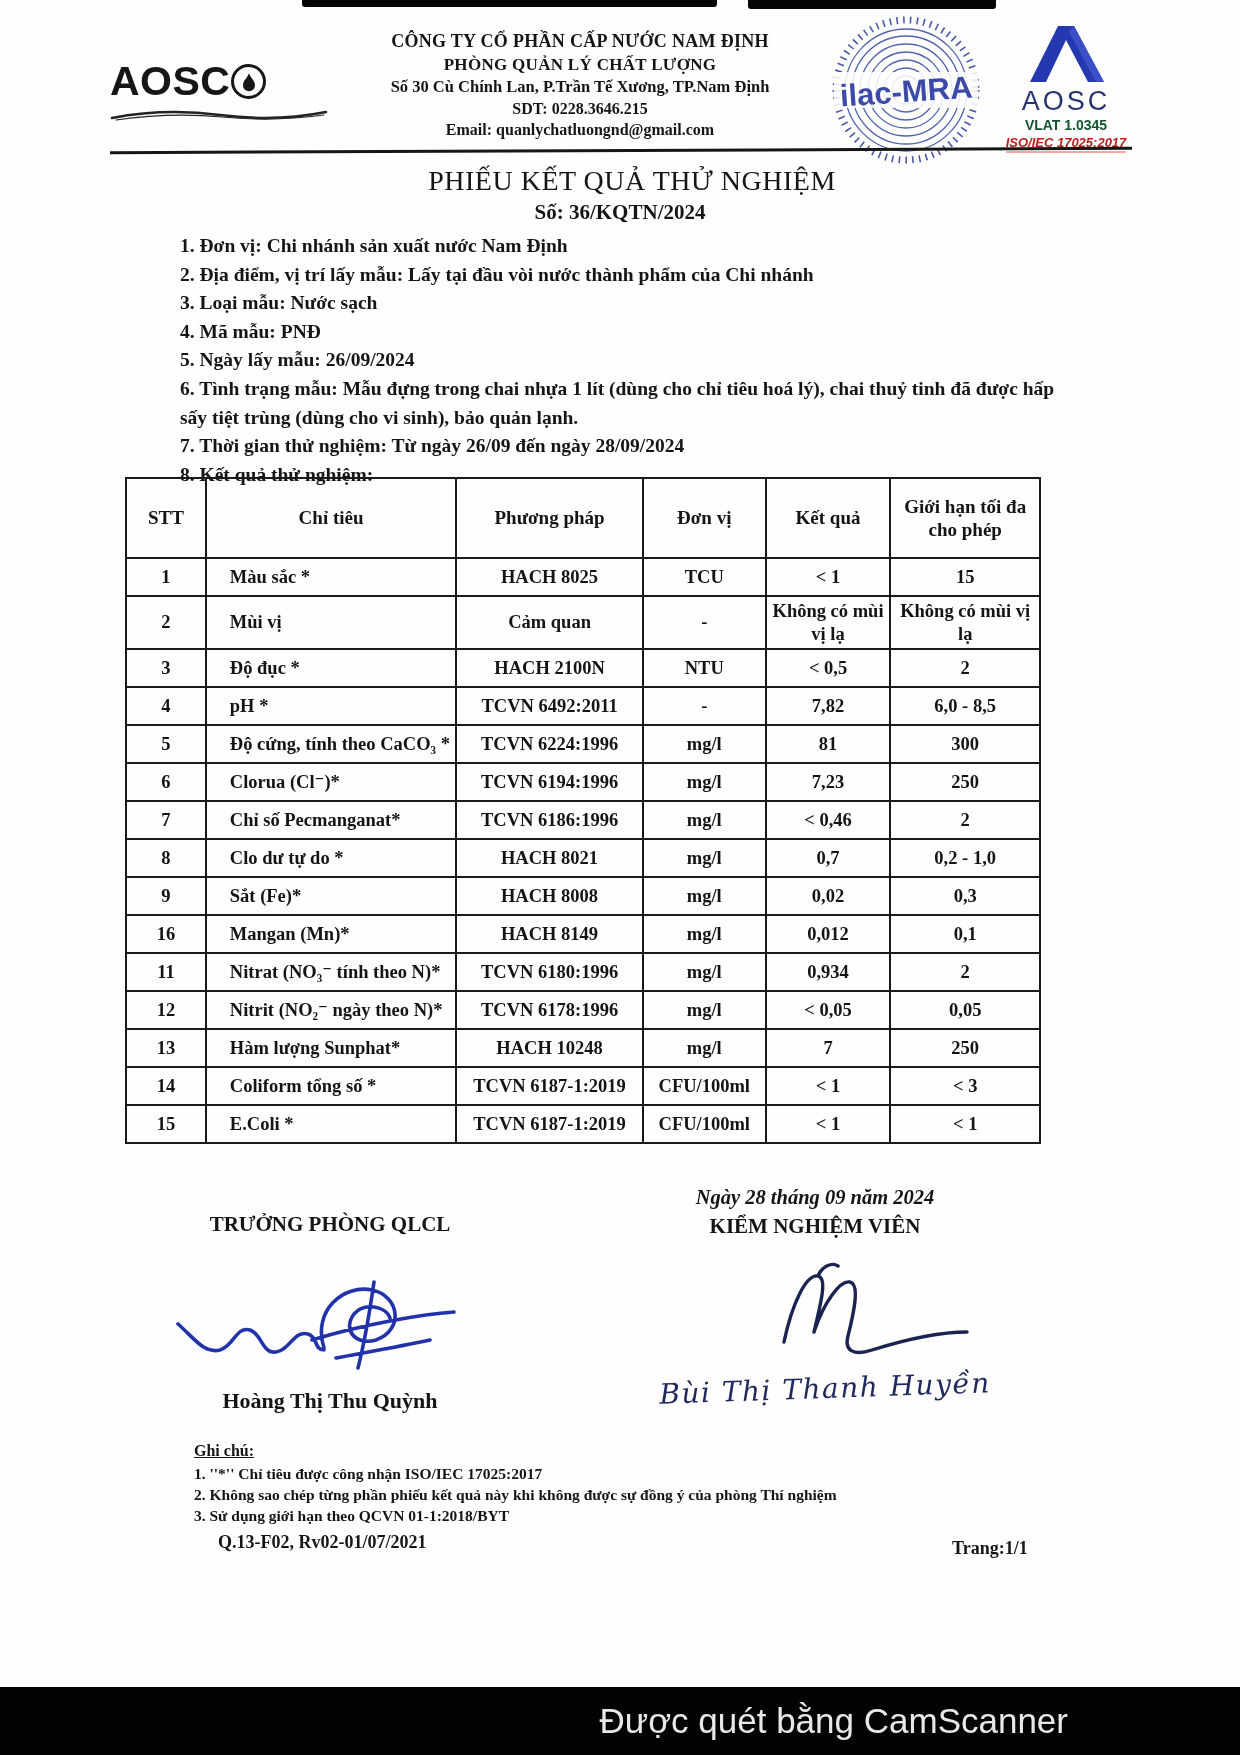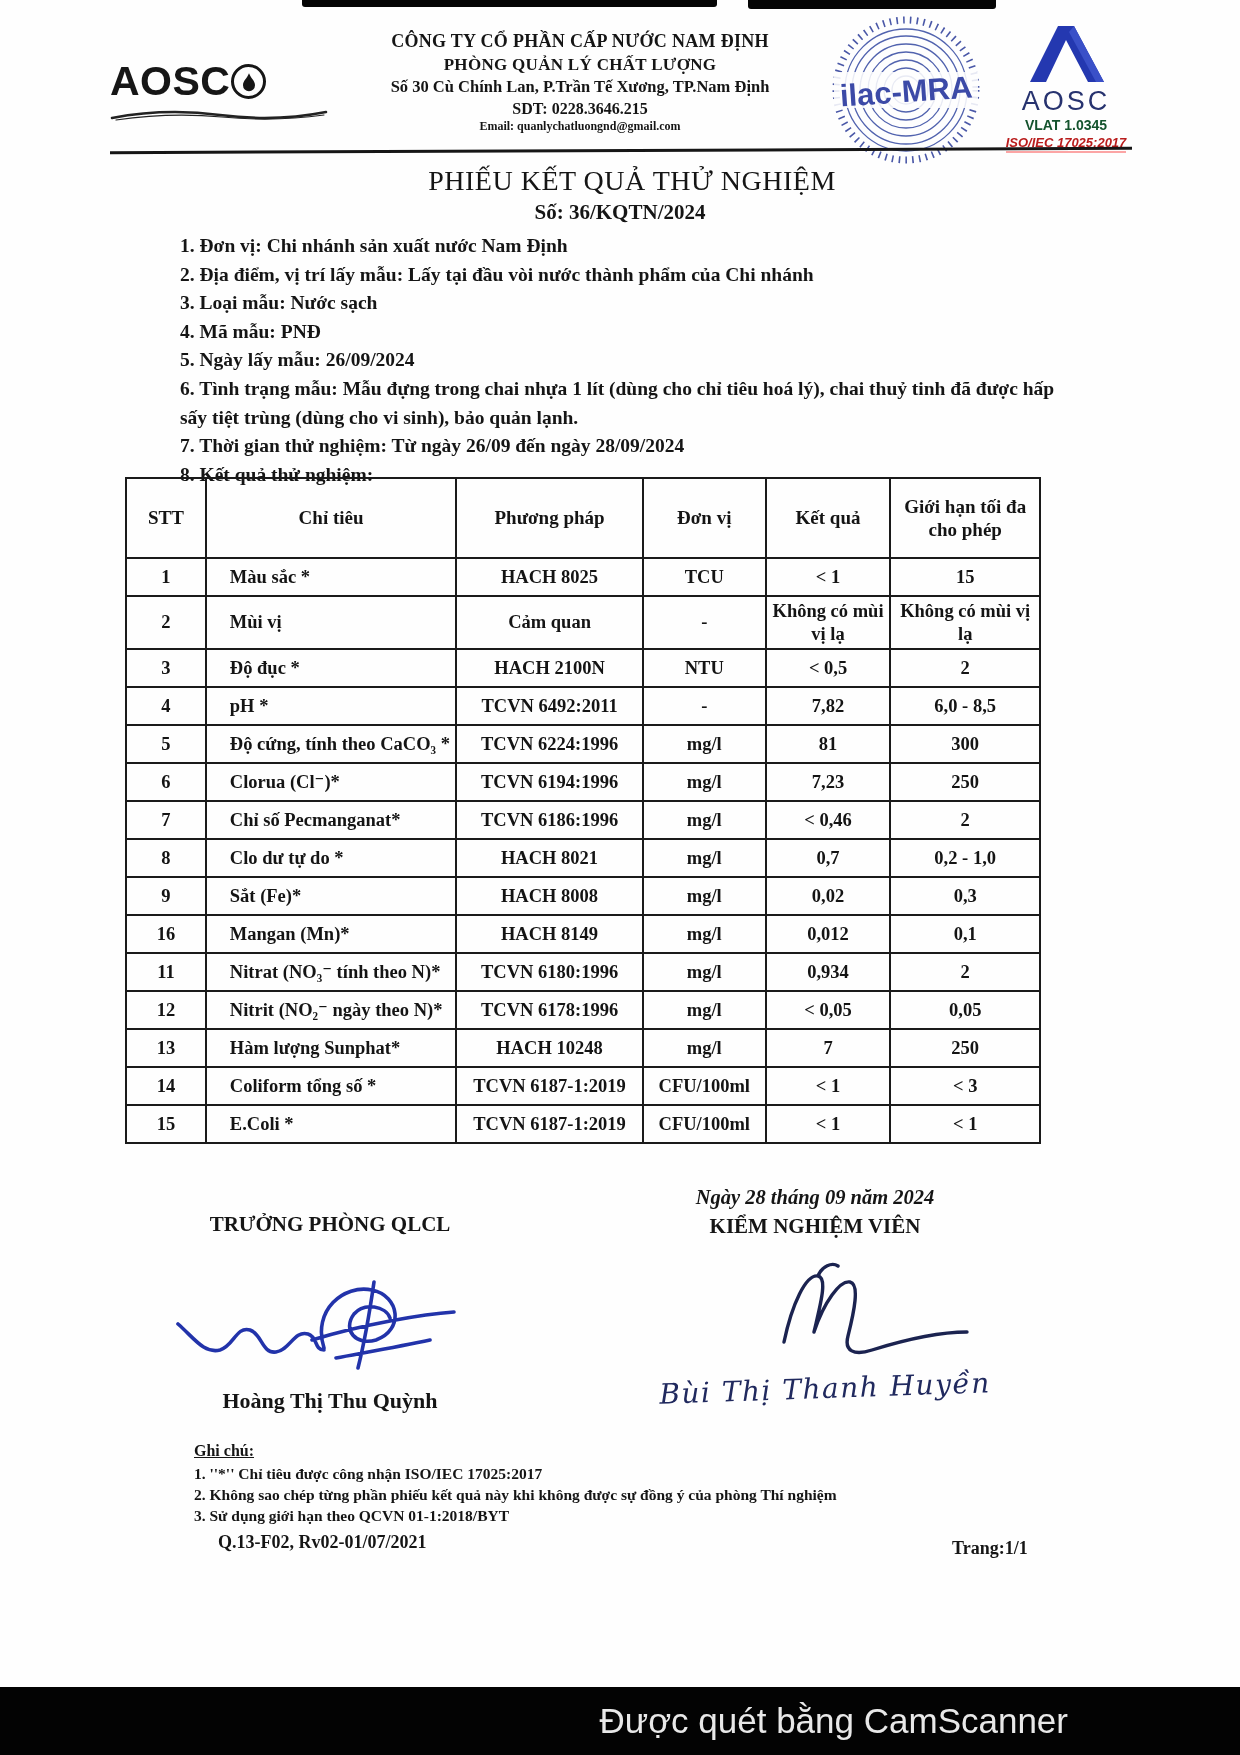--- a/index.html
+++ b/index.html
@@ -19,21 +19,21 @@
     font-weight:700;font-size:41px;letter-spacing:0.5px;color:#161616;}
   .logo-o{display:inline-flex;align-items:center;justify-content:center;width:35px;height:35px;
     border:3.5px solid #161616;border-radius:50%;margin-left:1px;box-sizing:border-box;}
   .logo-o svg{width:16px;height:20px;}
   .logo-wave{margin-top:2px;}
   .company{position:absolute;left:295px;top:30px;width:570px;text-align:center;font-weight:700;line-height:1.32;}
   .co-l1{font-size:18px;letter-spacing:0.3px;}
   .co-l2{font-size:17px;letter-spacing:0.3px;}
   .co-l3{font-size:16.5px;}
   .co-l4{font-size:16px;}
-  .co-l5{font-size:12px;}
+  .co-l5{font-size:16px;}
   .stamp{position:absolute;left:826px;top:10px;width:160px;height:160px;opacity:0.92;}
   .stamp svg{width:100%;height:100%;}
   .aosc{position:absolute;left:998px;top:22px;width:136px;text-align:center;}
   .aosc-mark{width:84px;height:62px;margin:0 auto;}
   .aosc-name{font-family:"Liberation Sans","DejaVu Sans",sans-serif;font-size:27px;letter-spacing:3px;
     color:#27336f;font-weight:400;margin-top:-2px;}
   .aosc-code{font-family:"Liberation Sans","DejaVu Sans",sans-serif;font-size:14px;font-weight:700;color:#14532d;}
   .aosc-iso{font-family:"Liberation Sans","DejaVu Sans",sans-serif;font-size:13px;font-weight:700;color:#b91c1c;
     border-bottom:2px solid #fca5a5;display:inline-block;padding-bottom:1px;font-style:italic;}
   .header-rule{position:absolute;left:110px;top:149px;width:1022px;height:2.5px;background:#161616;transform:rotate(-0.25deg);}

